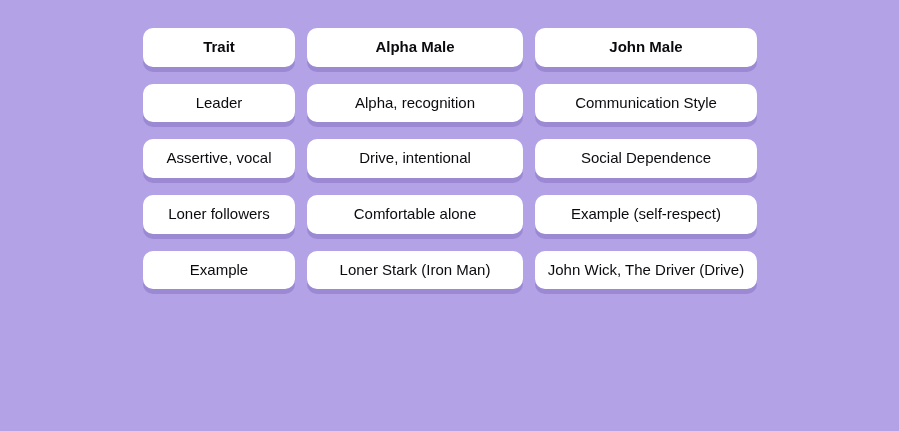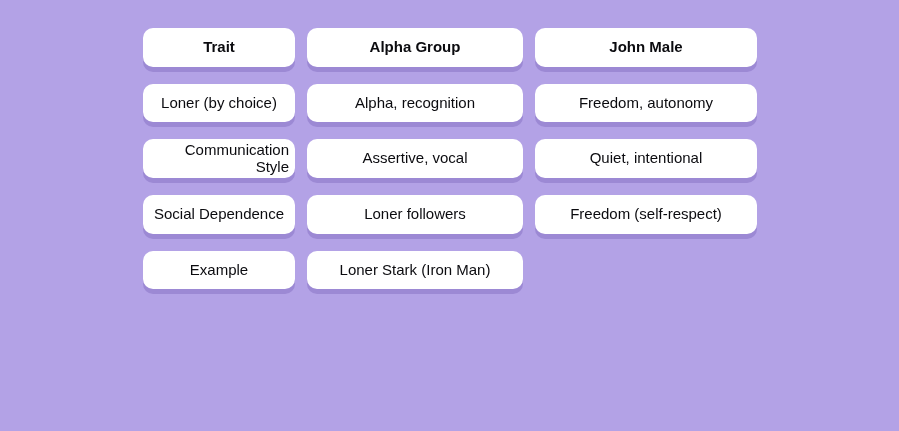--- a/index.html
+++ b/index.html
@@ -24,52 +24,53 @@
     column-gap: 12px;
     row-gap: 17.2px;
   }
   .cell {
     background: var(--card, #ffffff);
     border-radius: 10px;
     box-shadow: 0 5px 0 var(--shadow, #9c89d4);
     display: flex;
     align-items: center;
     justify-content: center;
-    text-align: right;
+    text-align: center;
     font-size: 15px;
     line-height: 1.1;
     color: var(--text, #0b0b0f);
     padding: 0 6px;
     box-sizing: border-box;
   }
   .cell.header {
     font-weight: 700;
   }
 </style>
 </head>
 <body>
 
 <div class="stage">
   <div class="grid">
 
     <div class="cell header">Trait</div>
-    <div class="cell header">Alpha Group</div>
+    <div class="cell header">Alpha Male</div>
     <div class="cell header">John Male</div>
 
-    <div class="cell">Loner (by choice)</div>
+    <div class="cell">Leader</div>
 
     <div class="cell">Alpha, recognition</div>
-    <div class="cell">Freedom, autonomy</div>
 
     <div class="cell">Communication Style</div>
     <div class="cell">Assertive, vocal</div>
-    <div class="cell">Quiet, intentional</div>
+    <div class="cell">Drive, intentional</div>
 
     <div class="cell">Social Dependence</div>
     <div class="cell">Loner followers</div>
+    <div class="cell">Comfortable alone</div>
 
-    <div class="cell">Freedom (self-respect)</div>
+    <div class="cell">Example (self-respect)</div>
 
     <div class="cell">Example</div>
     <div class="cell">Loner Stark (Iron Man)</div>
+    <div class="cell">John Wick, The Driver (Drive)</div>
 
   </div>
 </div>
 
 </body></html>

